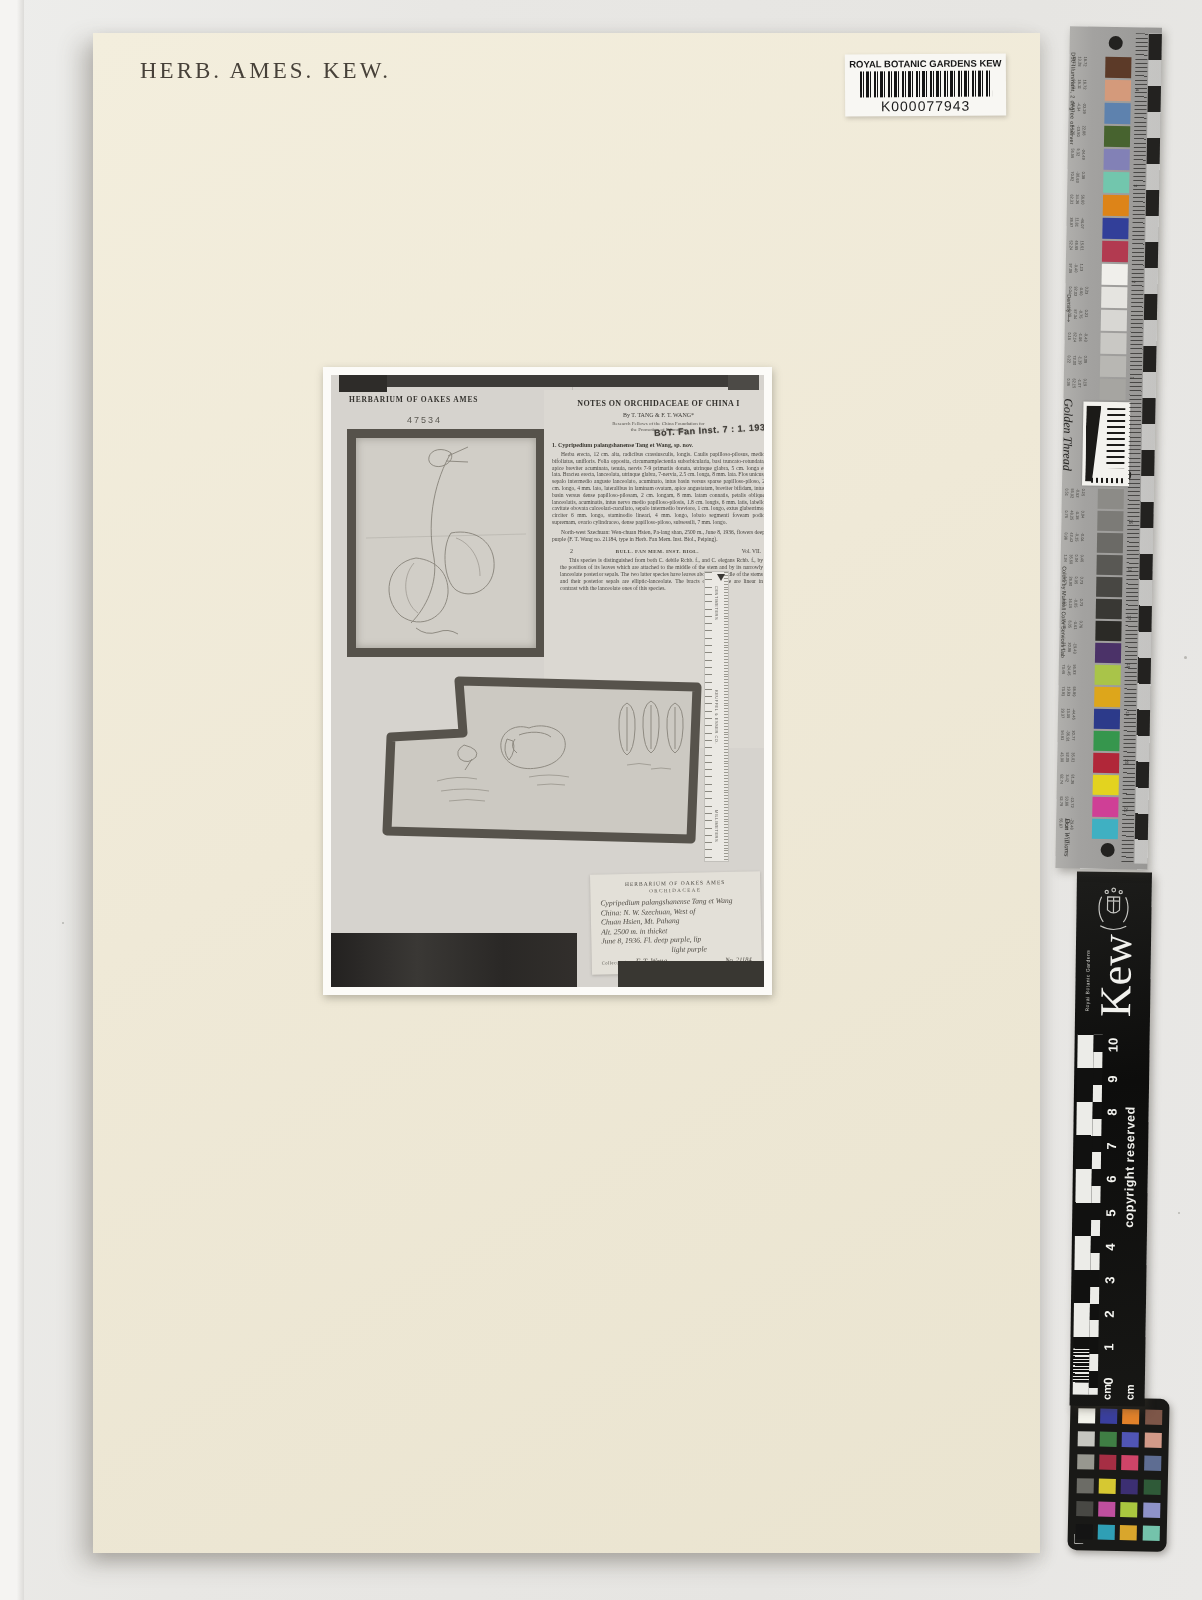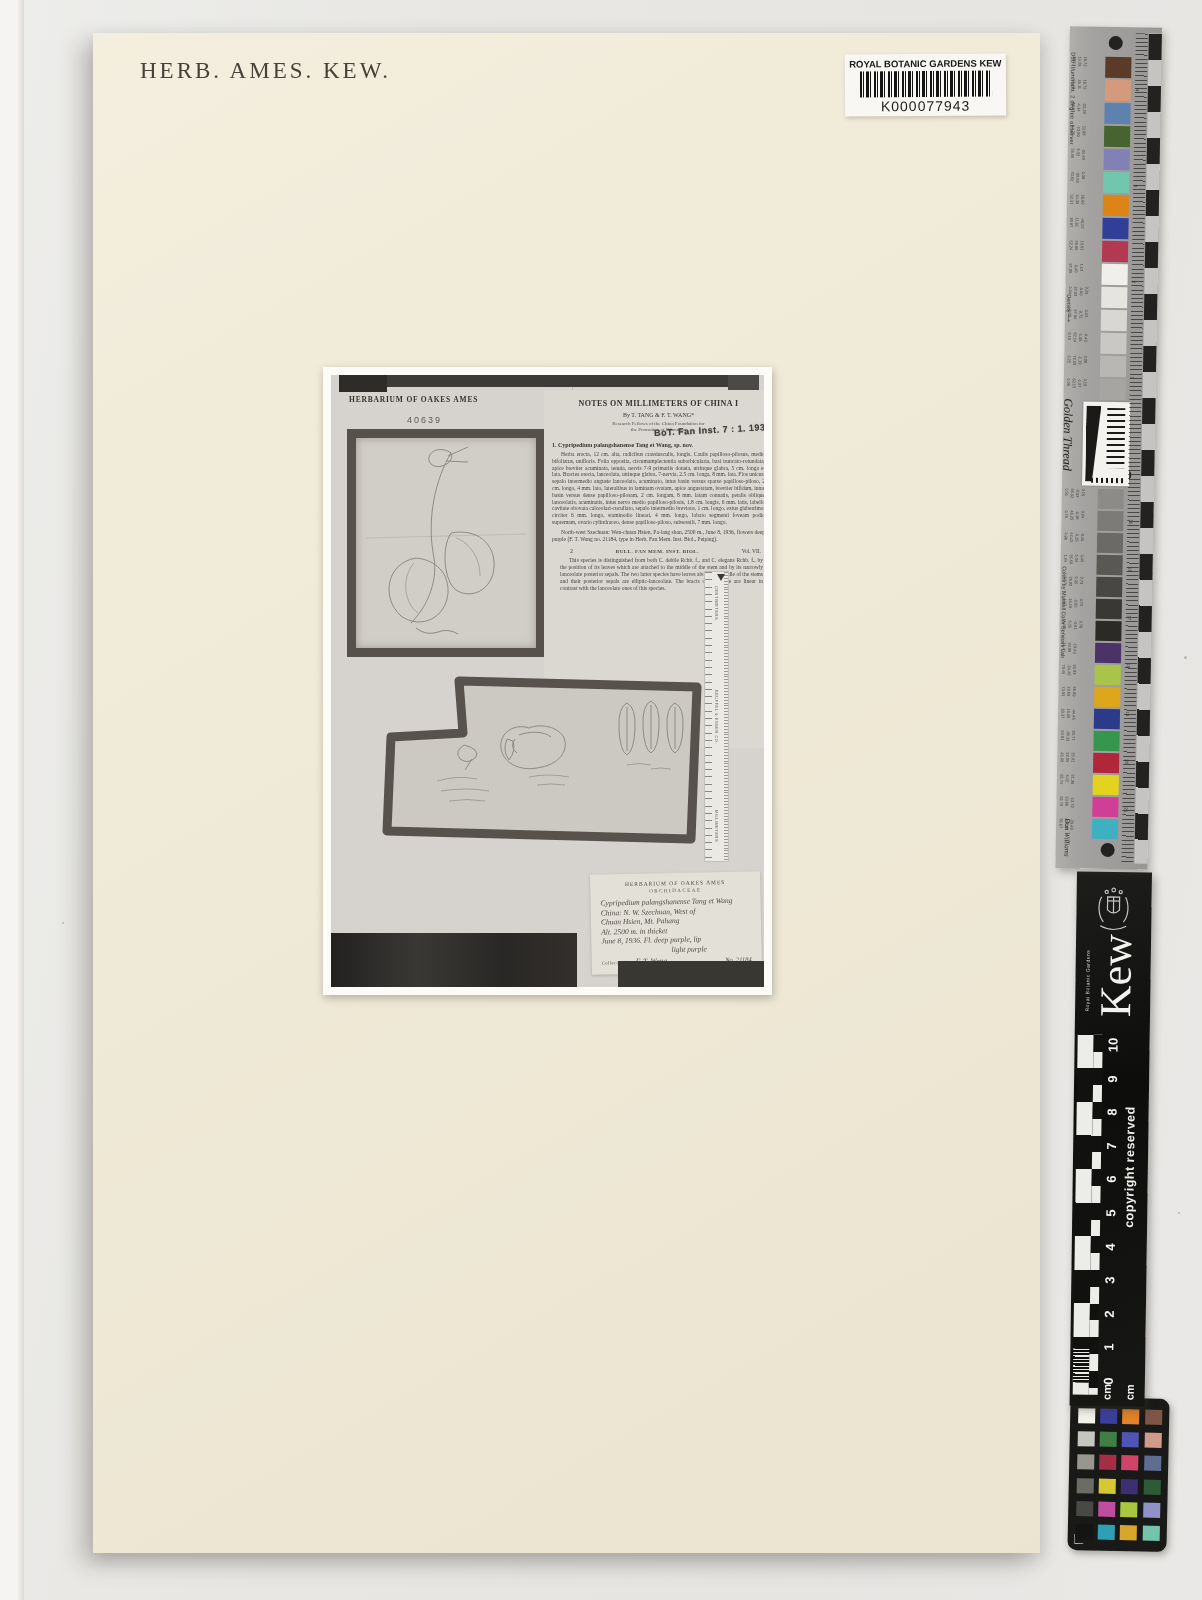--- a/index.html
+++ b/index.html
@@ -169,40 +169,40 @@
     </div>
 
     <div class="photo">
       <div class="photo-inner">
         <div class="pi-topband"></div>
         <div class="pi-topleft"></div>
         <div class="pi-topright"></div>
         <div class="pi-crease"></div>
 
         <div class="ames-header">HERBARIUM OF OAKES AMES</div>
-        <div class="ames-number">40639</div>
+        <div class="ames-number">47534</div>
 
         <div class="spec-frame">
           <svg width="180" height="210" viewBox="0 0 180 210">
             <g fill="none" stroke="#8f8b82" stroke-width="1">
               <path d="M95,15 C80,40 70,80 78,120 C82,145 70,170 55,185"></path>
               <path d="M95,15 c-8,-6 -20,-4 -22,4 c-2,8 8,12 16,8 c6,-3 8,-8 6,-12"></path>
               <path d="M92,18 l20,-9 M90,23 l22,1"></path>
               <path d="M60,120 C30,125 25,160 45,178 C65,192 90,180 92,155 C93,135 80,122 60,120 Z"></path>
               <path d="M58,125 C45,140 48,165 62,175" opacity=".6"></path>
               <path d="M95,95 C120,90 140,105 138,130 C136,152 115,162 100,152 C88,143 85,110 95,95 Z"></path>
               <path d="M100,100 C112,104 124,118 124,138" opacity=".6"></path>
               <path d="M60,190 q10,8 22,4 q10,-4 20,2"></path>
             </g>
             <path d="M10,100 L170,96" stroke="rgba(60,56,48,.12)" stroke-width="1"></path>
           </svg>
         </div>
 
         <div class="page">
-          <div class="pg-title">NOTES ON MILLIMETERS OF CHINA I</div>
+          <div class="pg-title">NOTES ON ORCHIDACEAE OF CHINA I</div>
           <div class="pg-byline">By T. TANG &amp; F. T. WANG*</div>
           <div class="pg-affil">
             <div>Research Fellows of the China Foundation for</div>
             <div>the Promotion of Education</div>
           </div>
           <div class="pg-stamp">BoT. Fan Inst. 7 : 1. 1936</div>
           <div class="pg-species">1. Cypripedium palangshanense Tang et Wang, sp. nov.</div>
           <div class="pg-para">Herba erecta, 12 cm. alta, radicibus crassiusculis, longis. Caulis papilloso-pilosus, medio bifoliatus, unifloris. Folia opposita, circumamplectentia suborbicularia, basi truncato-rotundata, apice breviter acuminata, tenuia, nervis 7-9 primariis donata, utrinque glabra, 5 cm. longa et lata. Bractea erecta, lanceolata, utrinque glabra, 7-nervia, 2.5 cm. longa, 8 mm. lata. Flos unicus, sepalo intermedio anguste lanceolato, acuminato, intus basin versus sparse papilloso-piloso, 2 cm. longo, 4 mm. lato, lateralibus in laminam ovatam, apice angustatam, breviter bifidam, intus basin versus dense papilloso-pilosam, 2 cm. longam, 8 mm. latam connatis, petalis oblique lanceolatis, acuminatis, intus nervo medio papilloso-pilosis, 1.8 cm. longis, 6 mm. latis, labello cavitate obovata calceolari-cucullato, sepalo intermedio breviore, 1 cm. longo, extus glaberrimo, circiter 6 mm. longo, staminodio lineari, 4 mm. longo, lobato segmenti foveam podio supremam, ovario cylindraceo, dense papilloso-piloso, subsessili, 7 mm. longo.</div>
           <div class="pg-para">North-west Szechuan:  Wen-chuan Hsien, Pa-lang shan, 2500 m., June 8, 1936, flowers deep purple (F. T. Wang no. 21184, type in Herb. Fan Mem. Inst. Biol., Peiping).</div>
           <div class="pg-journal">

